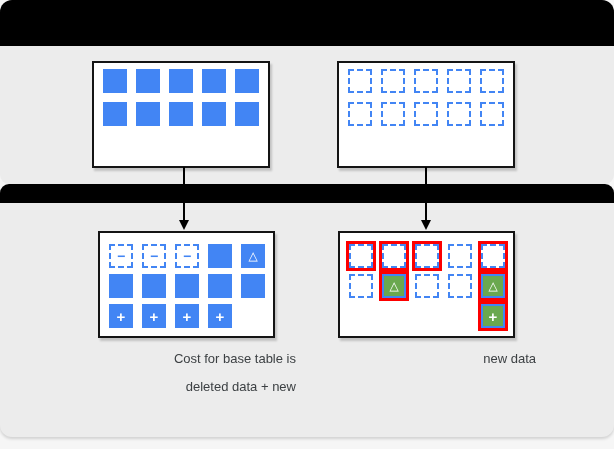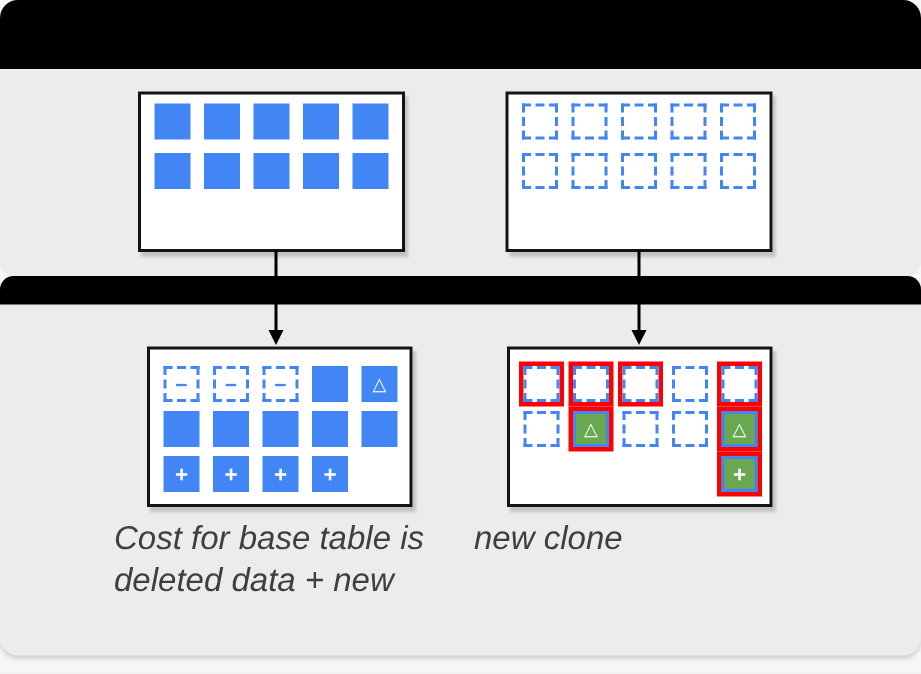--- a/index.html
+++ b/index.html
@@ -44,22 +44,22 @@
   .g-minus{font-size:14px;}
   .g-plus{font-size:15px;}
   .g-delta{font-size:12px;font-weight:normal;}
 
   
   .arrow{position:absolute;width:14px;height:64px;}
   .arrow-left{left:177px;top:167px;}
   .arrow-right{left:419px;top:167px;}
 
   
-  .caption{position:absolute;top:345px;width:220px;text-align:left;
-           color:var(--caption);font-size:22px;line-height:28px;font-style:italic;}
+  .caption{position:absolute;top:345px;width:220px;text-align:right;
+           color:var(--caption);font-size:13px;line-height:28px;}
   .caption-left{left:76px;}
   .caption-right{left:316px;}
   .caption span{display:block;}
 </style>
 </head>
 <body>
 
 <div class="stage">
 
   <div class="panel panel-top">
@@ -171,16 +171,16 @@
         </div>
       </div>
   </div>
 
   <div class="caption caption-left">
     <span>Cost for base table is</span>
     <span>deleted data + new</span>
   </div>
 
   <div class="caption caption-right">
-    <span>new clone</span>
+    <span>new data</span>
   </div>
 
 </div>
 
 </body></html>

